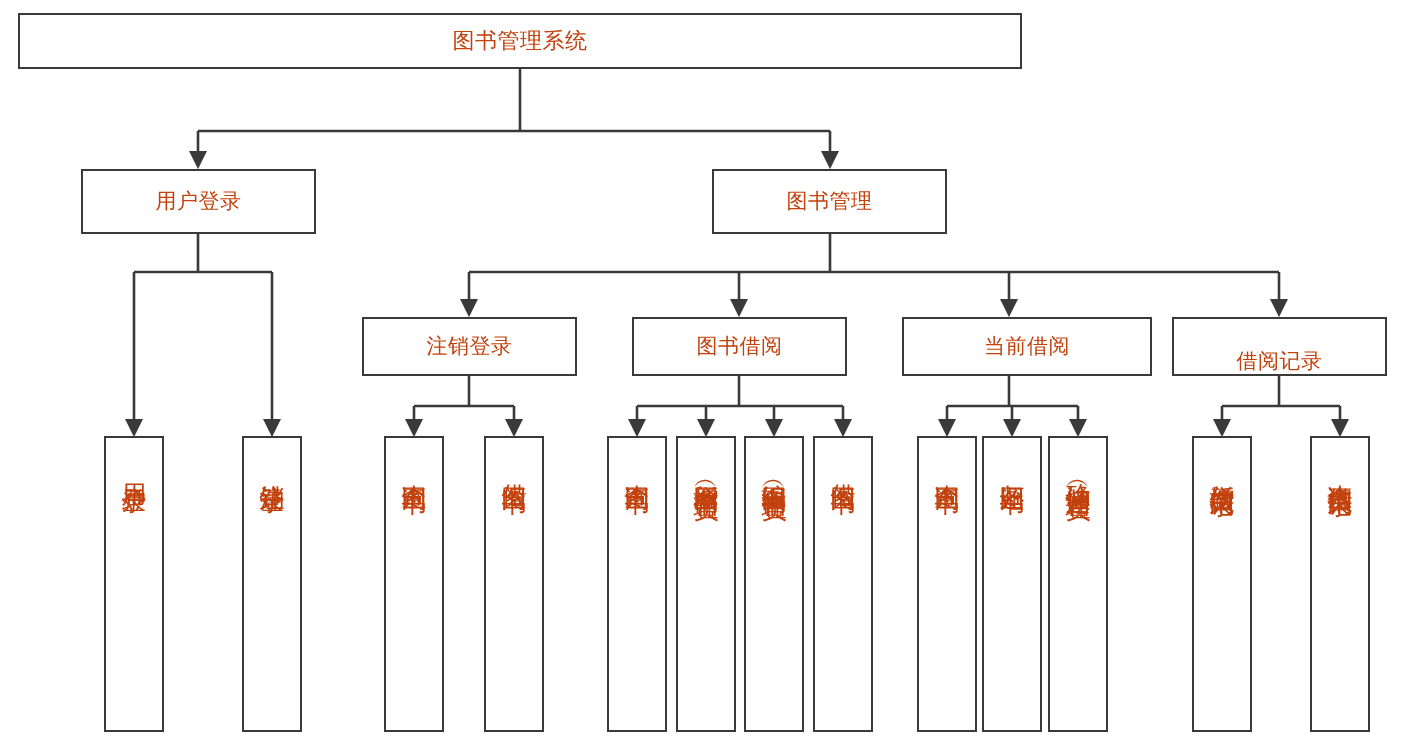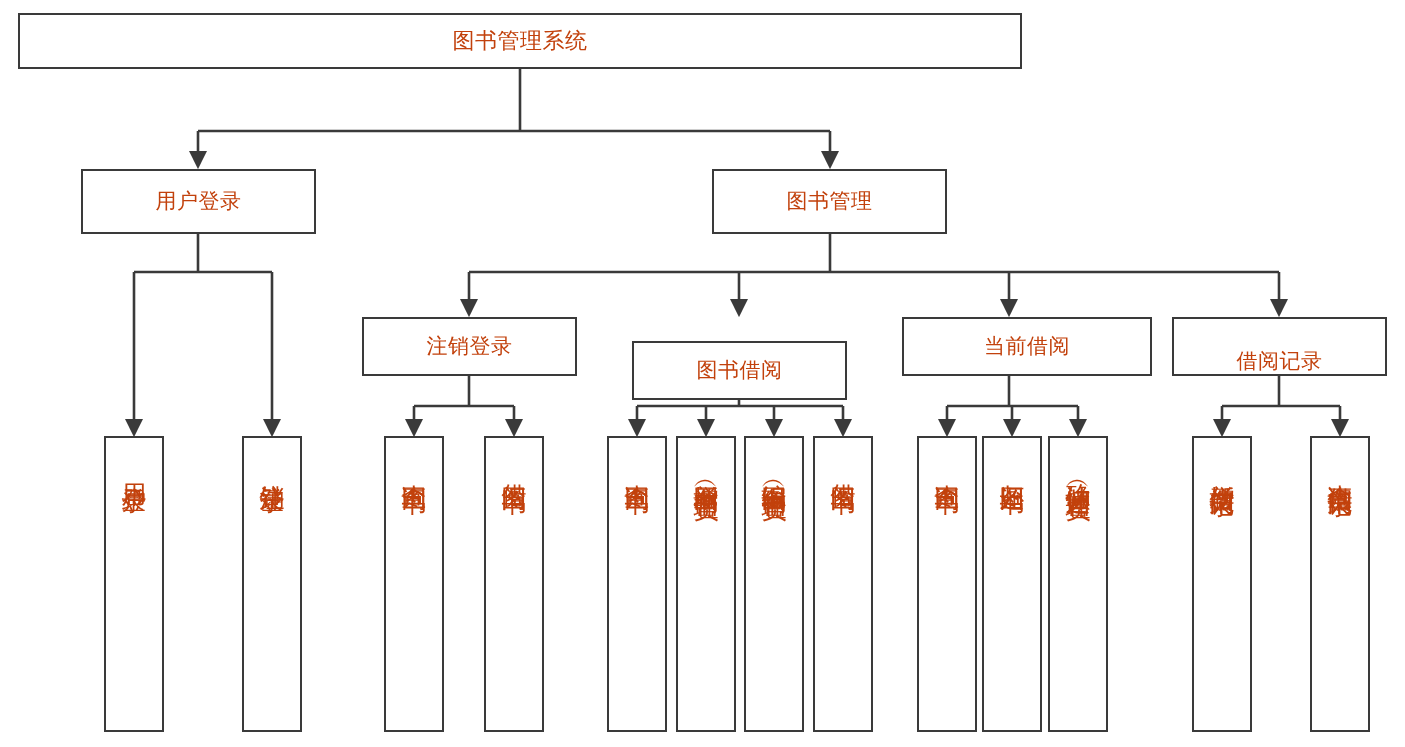--- a/index.html
+++ b/index.html
@@ -131,21 +131,21 @@
   <div class="node horizontal" style="left:81px; top:169px; width:235px; height:65px;">
     <span class="label">用户登录</span>
   </div>
   <div class="node horizontal" style="left:712px; top:169px; width:235px; height:65px;">
     <span class="label">图书管理</span>
   </div>
 
   <div class="node horizontal" style="left:362px; top:317px; width:215px; height:59px;">
     <span class="label">注销登录</span>
   </div>
-  <div class="node horizontal" style="left:632px; top:317px; width:215px; height:59px;margin-top:24px;">
+  <div class="node horizontal" style="left:632px; top:317px; width:215px; height:59px;">
     <span class="label">图书借阅</span>
   </div>
   <div class="node horizontal" style="left:902px; top:317px; width:250px; height:59px;">
     <span class="label">当前借阅</span>
   </div>
   <div class="node horizontal" style="left:1172px; top:317px; width:215px; height:59px;align-items:flex-end;">
     <span class="label">借阅记录</span>
   </div>
 
   <div class="node vertical" style="left:104px; top:436px; width:60px; height:296px;">

